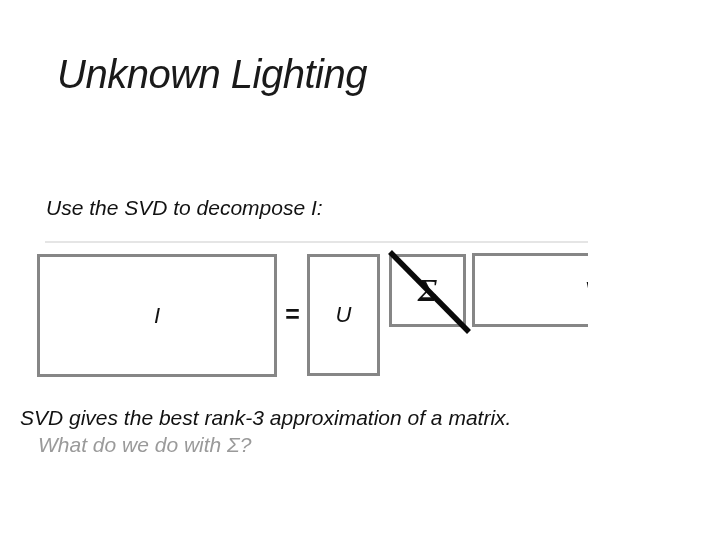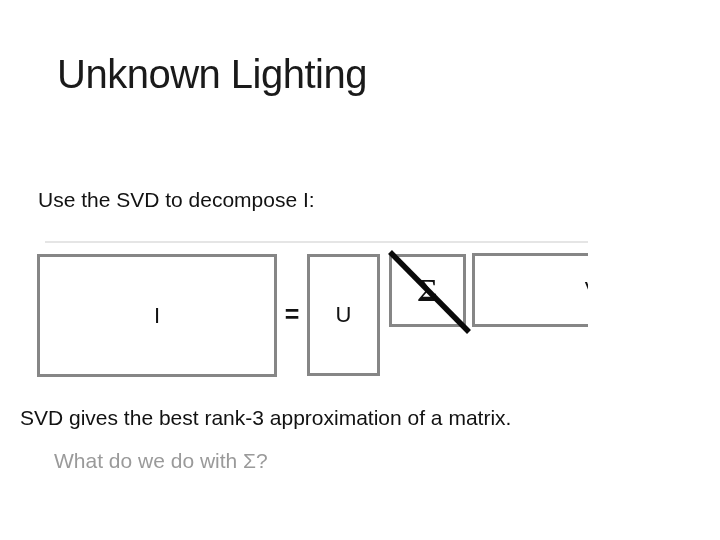--- a/index.html
+++ b/index.html
@@ -7,38 +7,39 @@
     padding: 0;
     background: #ffffff;
   }
   .slide {
     position: relative;
     width: 588px;
     height: 540px;
     background: var(--background, #ffffff);
     overflow: hidden;
     font-family: "Liberation Sans", sans-serif;
+    font-style: italic;
   }
   .title {
     position: absolute;
     left: 57px;
     top: 52px;
     margin: 0;
     font-family: "Liberation Sans", sans-serif;
     font-size: 40px;
     font-weight: 400;
     letter-spacing: -0.5px;
     color: var(--title-text, #1a1a1a);
     white-space: nowrap;
   }
   .intro {
     position: absolute;
     left: 38px;
     top: 188px;
-    margin: 0;
+    margin: 8px;
     font-size: 21px;
     color: var(--body-text, #121212);
     white-space: nowrap;
   }
   .ph-line {
     position: absolute;
     left: 45px;
     top: 241px;
     width: 615px;
     height: 2px;
@@ -94,21 +95,21 @@
     top: 406px;
     margin: 0;
     font-size: 21px;
     color: var(--body-text, #121212);
     white-space: nowrap;
   }
   .question {
     position: absolute;
     left: 38px;
     top: 433px;
-    margin: 16px;
+    margin: 0;
     font-size: 21px;
     color: var(--faded-text, #9a9a9a);
     white-space: nowrap;
   }
 </style>
 </head>
 <body>
 
 <div class="slide">
 

